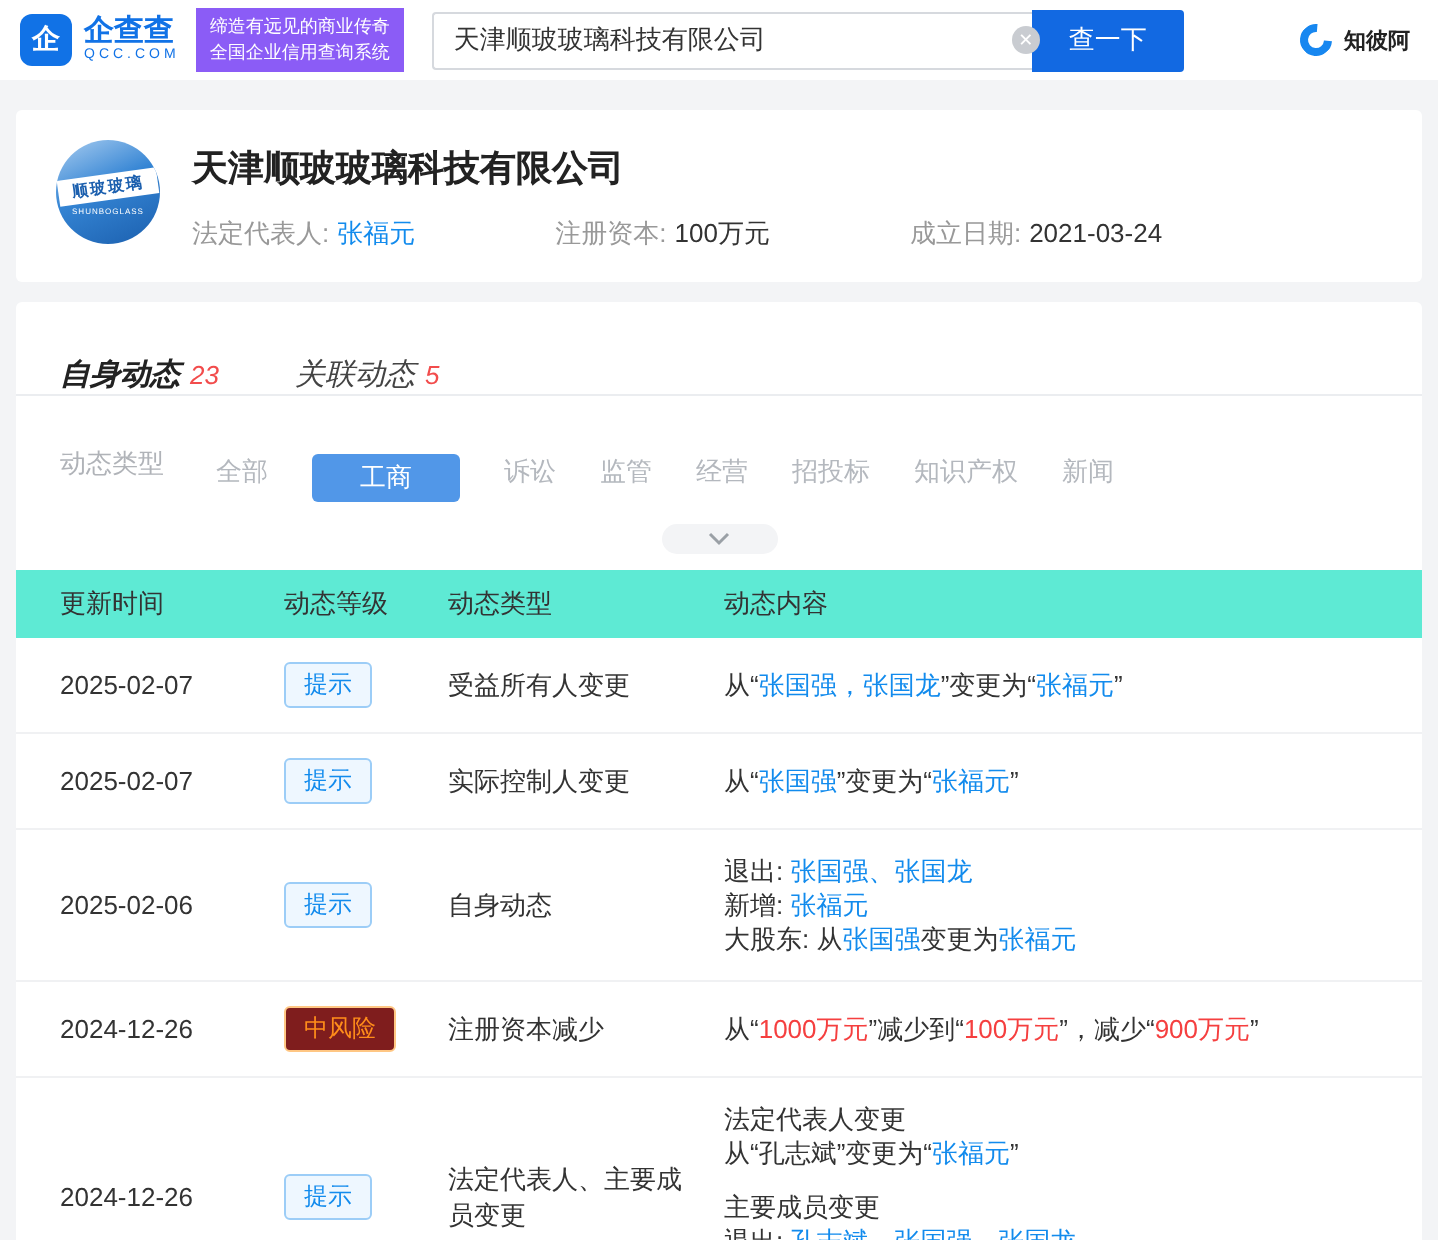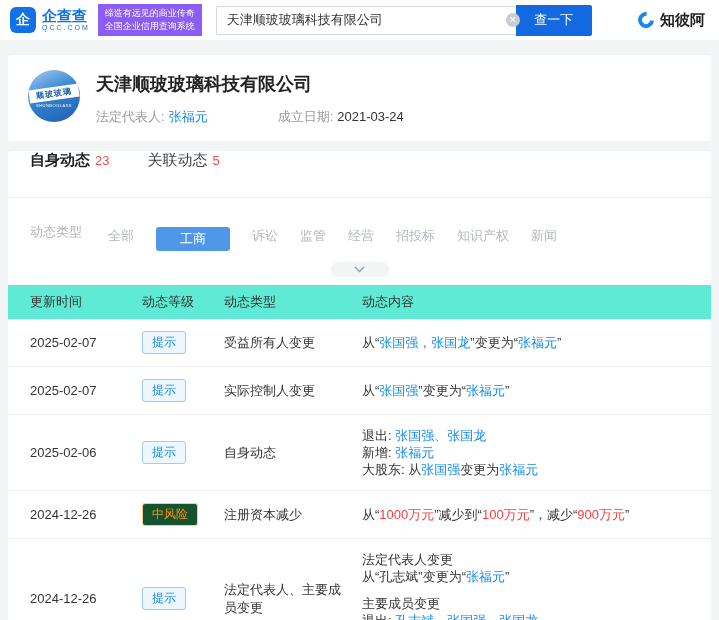--- a/index.html
+++ b/index.html
@@ -10,57 +10,57 @@
   .topbar { background:#fff; height:40px; display:flex; align-items:center; padding-left:10px; position:relative; }
   .logo { display:flex; align-items:center; gap:6px; cursor:pointer; }
   .logo-mark { width:26px; height:26px; border-radius:6px; background:#1172e6; color:#fff; font-weight:bold; font-size:14px; display:flex; align-items:center; justify-content:center; }
   .logo-cn { color:#1172e6; font-weight:bold; font-size:15px; line-height:15px; }
   .logo-en { color:#1172e6; font-size:7px; letter-spacing:2px; line-height:9px; }
   .slogan { background:#8b5cf6; color:#fff; font-size:9px; line-height:1.45; padding:3px 7px; margin-left:8px; text-align:left; white-space:nowrap; }
   .searchbar { display:flex; align-items:center; margin-left:14px; position:relative; }
   .search-input { width:300px; height:29px; border:1px solid #d6d9de; border-right:none; border-radius:2px 0 0 2px; padding:0 26px 0 10px; font-size:13px; color:#333; outline:none; font-family:inherit; }
   .clear-ic { position:absolute; right:72px; width:14px; height:14px; border-radius:50%; background:#c9ccd1; color:#fff; font-size:9px; line-height:14px; text-align:center; cursor:pointer; }
   .search-btn { height:31px; width:76px; background:#1269e2; color:#fff; border:none; border-radius:0 2px 2px 0; font-size:13px; cursor:pointer; font-family:inherit; }
-  .partner { margin-left:auto; margin-right:14px; display:flex; align-items:center; gap:6px; font-size:15px; font-weight:bold; color:#222; cursor:pointer; }
+  .partner { margin-left:auto; margin-right:14px; display:flex; align-items:center; gap:6px; font-size:11px; font-weight:bold; color:#222; cursor:pointer; }
   .partner-mark { width:16px; height:16px; border-radius:50%; border:4px solid #1787f0; border-right-color:transparent; transform:rotate(-40deg); }
 
   
   .company-card { margin:15px 8px 0; background:#fff; border-radius:3px; padding:15px 20px; display:flex; gap:16px; }
   .clogo { width:52px; height:52px; border-radius:50%; background:linear-gradient(155deg,#a9cdf0 0%,#3585d4 45%,#1b5fae 100%); position:relative; overflow:hidden; flex:none; }
   .clogo-band { position:absolute; left:1px; right:1px; top:17px; height:13px; background:#fff; transform:rotate(-8deg); display:flex; align-items:center; justify-content:center; color:#1b5fae; font-size:8px; font-weight:bold; letter-spacing:1px; }
   .clogo-sub { position:absolute; left:0; right:0; top:33px; text-align:center; color:#fff; font-size:4px; letter-spacing:.5px; }
   .cname { font-size:18px; font-weight:bold; color:#222; margin-top:2px; }
   .cfields { margin-top:12px; display:flex; gap:70px; font-size:13px; }
   .field-label { color:#999; margin-right:4px; }
   .field-value { color:#333; }
   .field-value.link { color:#128bed; cursor:pointer; }
 
   
   .main-card { margin:10px 8px 0; background:#fff; border-radius:3px; }
-  .tabs { display:flex; gap:38px; padding:0 22px; height:47px; align-items:flex-start; border-bottom:1px solid #ebedf0; }
+  .tabs { display:flex; gap:38px; padding:0 22px; height:47px; align-items:flex-end; border-bottom:1px solid #ebedf0;font-style:italic; }
   .tab { font-size:15px; color:#444; cursor:pointer; }
   .tab.active .tab-label { font-weight:bold; color:#222; }
   .tab-count { color:#f24c4c; font-size:13px; margin-left:5px; }
 
   .filterbar { display:flex; align-items:center; gap:22px; padding:15px 22px 7px; font-size:13px; }
   .filter-label { color:#b0b3b8; margin-right:4px; }
   .filter-opt { color:#b4b8be; cursor:pointer; white-space:nowrap; }
   .filter-opt.active { background:#5197e8; color:#fff; padding:3px 24px; border-radius:3px; }
 
   .collapse-row { display:flex; justify-content:center; padding:4px 0 8px; }
   .collapse-pill { width:58px; height:15px; background:#f3f4f6; border-radius:8px; display:flex; align-items:center; justify-content:center; cursor:pointer; }
 
   .grid-cols { display:grid; grid-template-columns:112px 82px 138px 1fr; }
   .thead { background:#5eead4; padding:8px 22px; font-size:13px; color:#333; }
   .trow { padding:12px 22px; border-bottom:1px solid #f0f1f3; font-size:13px; align-items:center; }
   .trow:last-child { border-bottom:none; }
   .td.type { padding-right:14px; line-height:18px; }
   .badge { display:inline-block; font-size:12px; padding:2px 9px; border-radius:3px; }
   .badge.tip { color:#128bed; border:1px solid #9ccdf7; background:#eef7ff; }
-  .badge.risk { color:#ff8d1a; border:1px solid #ffc784; background:#14532d; }
+  .badge.risk { color:#ff8d1a; border:1px solid #ffc784; background:#7f1d1d; }
   .line { line-height:17px; }
   .line.gap { height:10px; }
   .seg-blue { color:#128bed; cursor:pointer; }
   .seg-red { color:#f53f3f; }
 </style>
 </head>
 <body>
 
 <header class="topbar">
   <div class="logo">
@@ -87,20 +87,21 @@
 
 <section class="company-card">
   <div class="clogo">
     <div class="clogo-band">顺玻玻璃</div>
     <div class="clogo-sub">SHUNBOGLASS</div>
   </div>
   <div>
     <div class="cname">天津顺玻玻璃科技有限公司</div>
     <div class="cfields">
         <span><span class="field-label">法定代表人:</span><span class="field-value link">张福元</span></span>
+        <span><span class="field-label">注册资本:</span><span class="field-value">100万元</span></span>
         <span><span class="field-label">成立日期:</span><span class="field-value">2021-03-24</span></span>
       </div>
   </div>
 </section>
 
 <section class="main-card">
   <div class="tabs">
       <div class="tab active"><span class="tab-label">自身动态</span><span class="tab-count">23</span></div>
       <div class="tab"><span class="tab-label">关联动态</span><span class="tab-count">5</span></div>
     </div>

